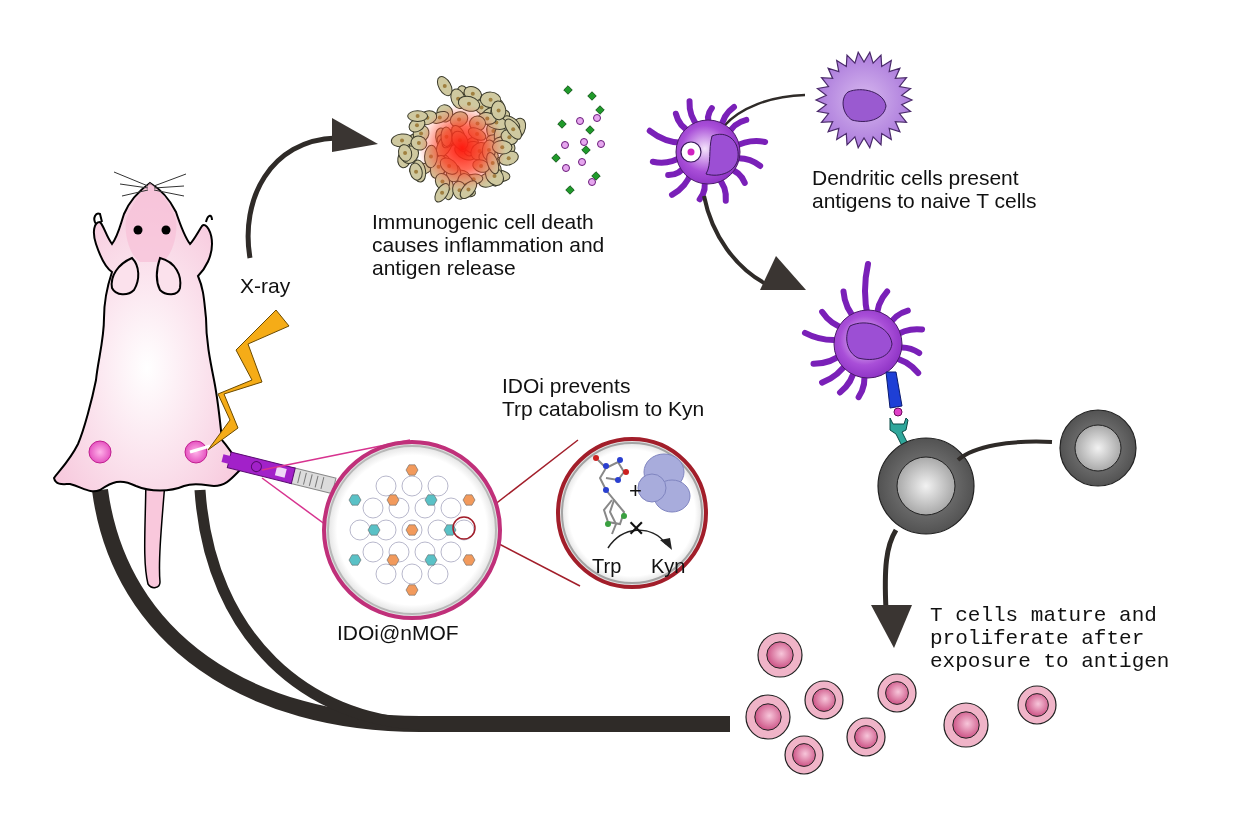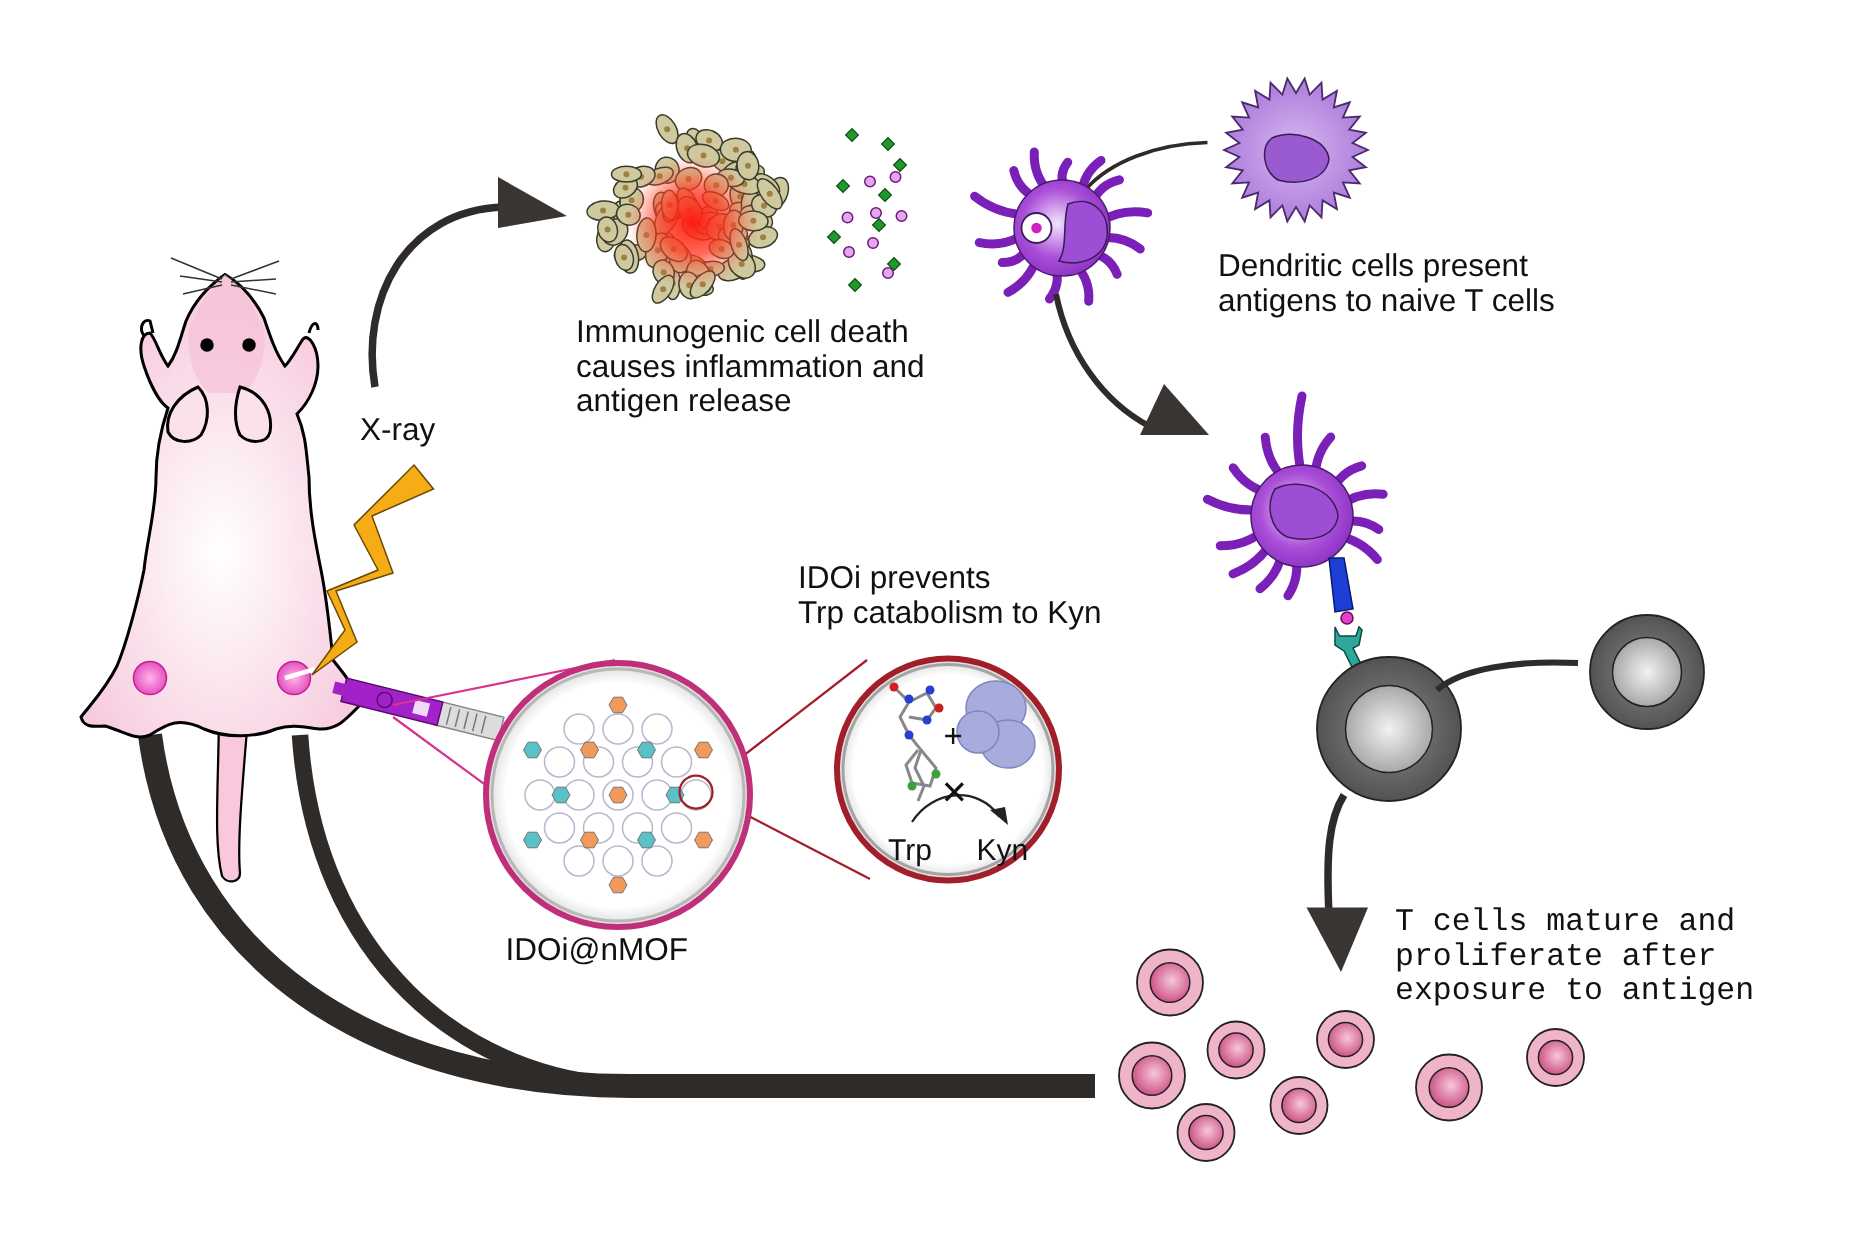--- a/index.html
+++ b/index.html
@@ -517,22 +517,22 @@
       <g>
         <circle cx="1037" cy="705" r="19" fill="#f0b4c8" stroke="#222" stroke-width="1.2"></circle>
         <circle cx="1037" cy="705" r="11.4" fill="url(#gEin)" stroke="#222" stroke-width="1"></circle>
       </g>
     </g>
 
   <text x="240" y="293" font-family="Liberation Sans, sans-serif" font-size="21" fill="#111">X-ray</text>
   <text x="337" y="640" font-family="Liberation Sans, sans-serif" font-size="21" fill="#111">IDOi@nMOF</text>
 </svg>
 
-<div class="label" style="left:384px; top:210px; width:290px;">Immunogenic cell death
+<div class="label" style="left:372px; top:210px; width:290px;">Immunogenic cell death
 causes inflammation and
 antigen release</div>
 <div class="label" style="left:812px; top:166px; width:300px;">Dendritic cells present
 antigens to naive T cells</div>
-<div class="label" style="left:532px; top:374px; width:230px;">IDOi prevents
+<div class="label" style="left:502px; top:374px; width:230px;">IDOi prevents
 Trp catabolism to Kyn</div>
 <div class="label" style="left:930px; top:604px; width:240px;font-family:Liberation Mono, monospace;">T cells mature and
 proliferate after
 exposure to antigen</div>
 
 </body></html>

